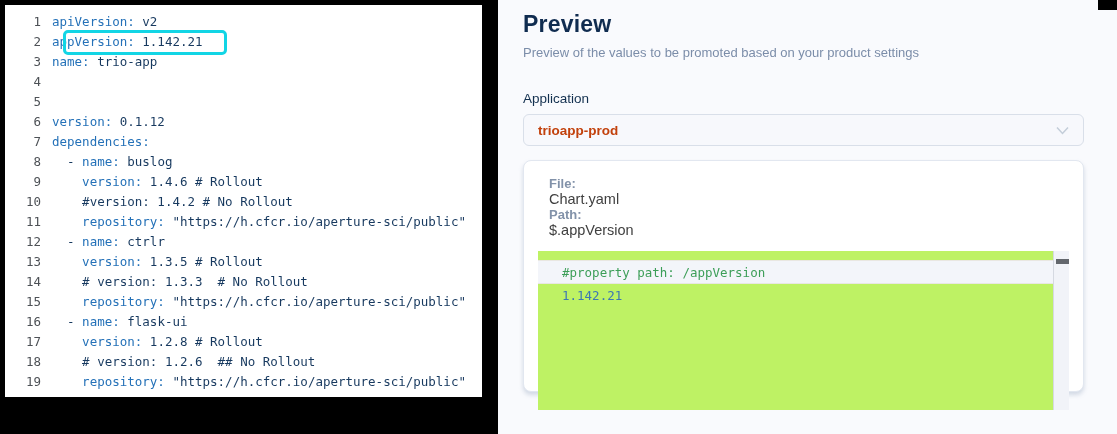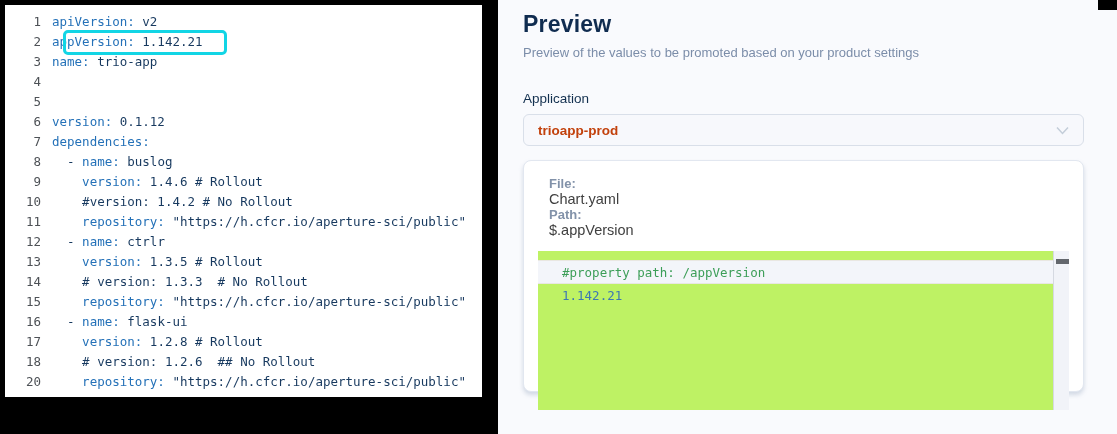--- a/index.html
+++ b/index.html
@@ -72,21 +72,21 @@
           <div class="ed-row"><span class="ed-num">9</span><span class="ed-code"><span class="tok-plain">    </span><span class="tok-key">version:</span><span class="tok-plain"> 1.4.6 # Rollout</span></span></div>
           <div class="ed-row"><span class="ed-num">10</span><span class="ed-code"><span class="tok-plain">    #version: 1.4.2 # No Rollout</span></span></div>
           <div class="ed-row"><span class="ed-num">11</span><span class="ed-code"><span class="tok-plain">    </span><span class="tok-key">repository:</span><span class="tok-plain"> "https://h.cfcr.io/aperture-sci/public"</span></span></div>
           <div class="ed-row"><span class="ed-num">12</span><span class="ed-code"><span class="tok-plain">  - </span><span class="tok-key">name:</span><span class="tok-plain"> ctrlr</span></span></div>
           <div class="ed-row"><span class="ed-num">13</span><span class="ed-code"><span class="tok-plain">    </span><span class="tok-key">version:</span><span class="tok-plain"> 1.3.5 # Rollout</span></span></div>
           <div class="ed-row"><span class="ed-num">14</span><span class="ed-code"><span class="tok-plain">    # version: 1.3.3  # No Rollout</span></span></div>
           <div class="ed-row"><span class="ed-num">15</span><span class="ed-code"><span class="tok-plain">    </span><span class="tok-key">repository:</span><span class="tok-plain"> "https://h.cfcr.io/aperture-sci/public"</span></span></div>
           <div class="ed-row"><span class="ed-num">16</span><span class="ed-code"><span class="tok-plain">  - </span><span class="tok-key">name:</span><span class="tok-plain"> flask-ui</span></span></div>
           <div class="ed-row"><span class="ed-num">17</span><span class="ed-code"><span class="tok-plain">    </span><span class="tok-key">version:</span><span class="tok-plain"> 1.2.8 # Rollout</span></span></div>
           <div class="ed-row"><span class="ed-num">18</span><span class="ed-code"><span class="tok-plain">    # version: 1.2.6  ## No Rollout</span></span></div>
-          <div class="ed-row"><span class="ed-num">20</span><span class="ed-code"><span class="tok-plain">    </span><span class="tok-key">repository:</span><span class="tok-plain"> "https://h.cfcr.io/aperture-sci/public"</span></span></div>
+          <div class="ed-row"><span class="ed-num">19</span><span class="ed-code"><span class="tok-plain">    </span><span class="tok-key">repository:</span><span class="tok-plain"> "https://h.cfcr.io/aperture-sci/public"</span></span></div>
         </div>
       <div class="hl-box"></div>
     </div>
   </div>
 
   <div class="drawer">
     <h1>Preview</h1>
     <button class="close-btn">
       <span>
         <svg width="15" height="15" viewBox="0 0 15 15">

